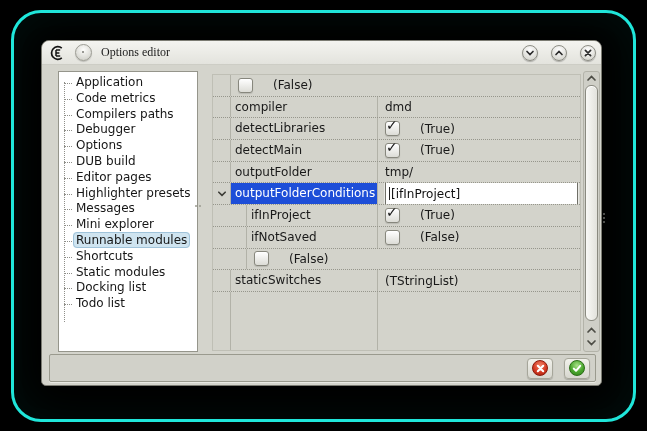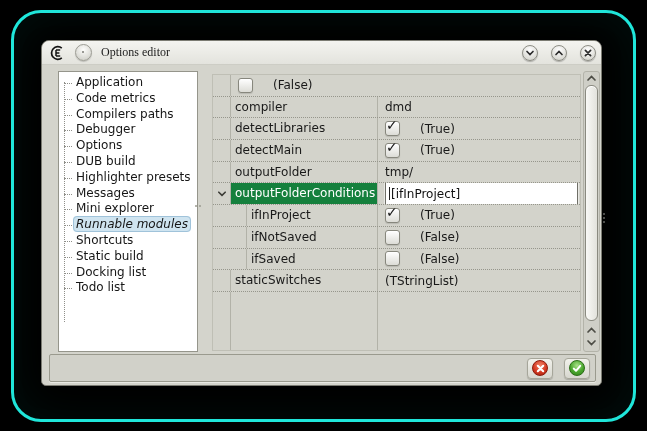--- a/index.html
+++ b/index.html
@@ -28,38 +28,38 @@
        background:radial-gradient(circle at 50% 30%,#ffffff,#dcdcd6 70%,#c8c8c2);
        box-shadow:0 1px 1px rgba(0,0,0,.25);display:flex;align-items:center;justify-content:center;}
 
   .tree{position:absolute;left:16px;top:30px;width:140px;height:281px;background:#fff;
        border:1px solid #95958b;box-sizing:border-box;padding-top:3px;overflow:hidden;}
   .tree-vline{position:absolute;left:5px;top:10px;height:240px;border-left:1px dotted #8f8f89;}
   .tree-item{position:relative;height:15.8px;line-height:15.8px;font-size:12px;color:#161616;
        padding-left:14px;white-space:nowrap;}
   .tree-item::before{content:"";position:absolute;left:5px;top:8px;width:8px;border-top:1px dotted #8f8f89;}
   .tree-item .lbl{padding:0 2px;border:1px solid transparent;border-radius:4px;}
-  .tree-item.selected .lbl{background:#cfe4f0;border-color:#a0c3da;font-style:italic;}
+  .tree-item.selected .lbl{background:#cfe4f0;border-color:#a0c3da;}
 
   .split-grip{position:absolute;left:153px;top:164px;width:8px;height:4px;}
   .split-grip i{display:inline-block;width:2px;height:2px;border-radius:50%;background:#9b9b91;margin-right:2px;vertical-align:top;}
 
   .grid{position:absolute;left:170px;top:33px;width:369px;height:277px;background:#d3d3cb;
        border:1px solid #bfbfb5;box-sizing:border-box;overflow:hidden;}
   .grid .vl{position:absolute;top:217px;bottom:0;width:1px;background:#b2b2a8;}
   .grid .vl1{left:17px;} .grid .vl2{left:164px;}
   .prow{display:flex;height:21.7px;box-sizing:border-box;border-bottom:1px dotted #96968c;
        position:relative;background:#d3d3cb;align-items:stretch;}
   .prow .gutter{flex:none;width:18px;border-right:1px solid #b2b2a8;box-sizing:border-box;
        display:flex;align-items:center;justify-content:center;}
   .prow.lvl1 .gutter{width:34px;justify-content:flex-end;padding-right:4px;}
   .prow .pname{flex:none;width:147px;border-right:1px solid #b2b2a8;box-sizing:border-box;
        font-size:12px;color:#191919;line-height:20.5px;padding-left:4px;white-space:nowrap;overflow:hidden;}
   .prow.lvl1 .pname{width:131px;}
-  .prow.selected .pname{background:#15803d;color:#fff;}
+  .prow.selected .pname{background:#1d4ed8;color:#fff;}
   .prow .pval{flex:1;display:flex;align-items:center;padding-left:7px;font-size:12px;color:#191919;
        gap:20px;box-sizing:border-box;overflow:hidden;}
   .checkbox{flex:none;width:13px;height:13px;border:1px solid #87877d;border-radius:3px;
        background:linear-gradient(#ffffff,#dcdcd6);box-shadow:inset 0 1px 0 #fff,0 1px 1px rgba(0,0,0,.12);
        position:relative;box-sizing:content-box;}
   .checkbox .mark{position:absolute;left:0px;top:-4px;font-size:14px;font-weight:700;color:#161616;line-height:1;}
   .editbox{flex:1;height:28px;margin-right:2px;background:#fff;border:1px solid #6f6f67;border-radius:3px;
        display:flex;align-items:center;padding-left:3px;font-size:12px;color:#111;box-sizing:border-box;
        box-shadow:0 0 0 1px rgba(255,255,255,.5);}
   .caret{width:1px;height:13px;background:#222;margin-right:1px;flex:none;}
@@ -124,26 +124,27 @@
 
   <div class="tree">
     <div class="tree-vline"></div>
     <div id="tree-items">
         <div class="tree-item"><span class="lbl">Application</span></div>
         <div class="tree-item"><span class="lbl">Code metrics</span></div>
         <div class="tree-item"><span class="lbl">Compilers paths</span></div>
         <div class="tree-item"><span class="lbl">Debugger</span></div>
         <div class="tree-item"><span class="lbl">Options</span></div>
         <div class="tree-item"><span class="lbl">DUB build</span></div>
+        <div class="tree-item"><span class="lbl">Editor pages</span></div>
         <div class="tree-item"><span class="lbl">Highlighter presets</span></div>
         <div class="tree-item"><span class="lbl">Messages</span></div>
         <div class="tree-item"><span class="lbl">Mini explorer</span></div>
         <div class="tree-item selected"><span class="lbl">Runnable modules</span></div>
         <div class="tree-item"><span class="lbl">Shortcuts</span></div>
-        <div class="tree-item"><span class="lbl">Static build</span></div>
+        <div class="tree-item"><span class="lbl">Static modules</span></div>
         <div class="tree-item"><span class="lbl">Docking list</span></div>
         <div class="tree-item"><span class="lbl">Todo list</span></div>
       </div>
   </div>
 
   <div class="split-grip"><i></i><i></i></div>
 
   <div class="grid">
     <div class="vl vl1"></div>
     <div class="vl vl2"></div>
@@ -216,21 +217,20 @@
         <div class="prow lvl1">
           <div class="gutter"></div>
           <div class="pname">ifNotSaved</div>
           <div class="pval">
             <span class="checkbox"></span>
             <span>(False)</span>
           </div>
         </div>
         <div class="prow lvl1">
           <div class="gutter"></div>
-          <div class="pname">ifSaved</div>
           <div class="pval">
             <span class="checkbox"></span>
             <span>(False)</span>
           </div>
         </div>
         <div class="prow">
           <div class="gutter"></div>
           <div class="pname">staticSwitches</div>
           <div class="pval">
             <span>(TStringList)</span>

